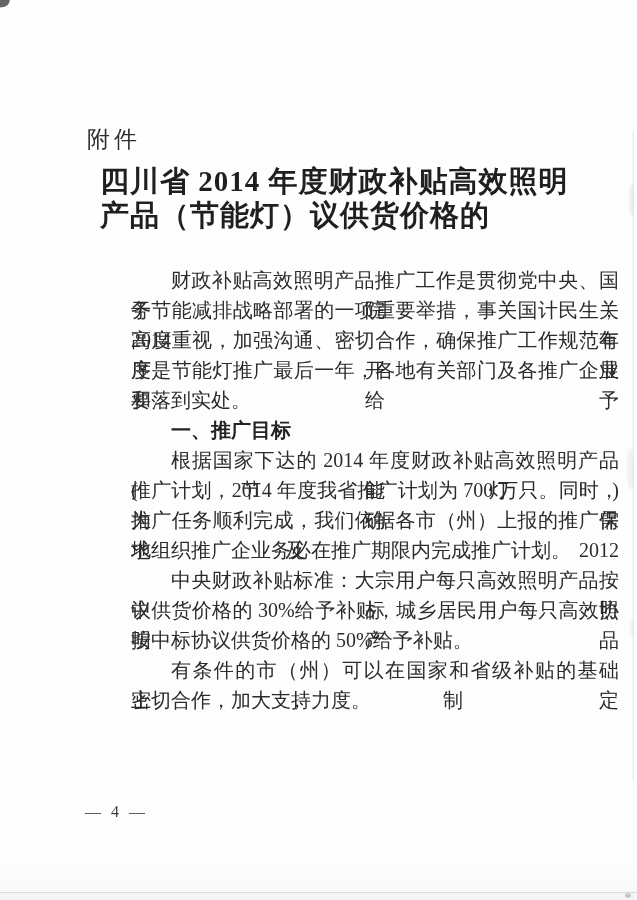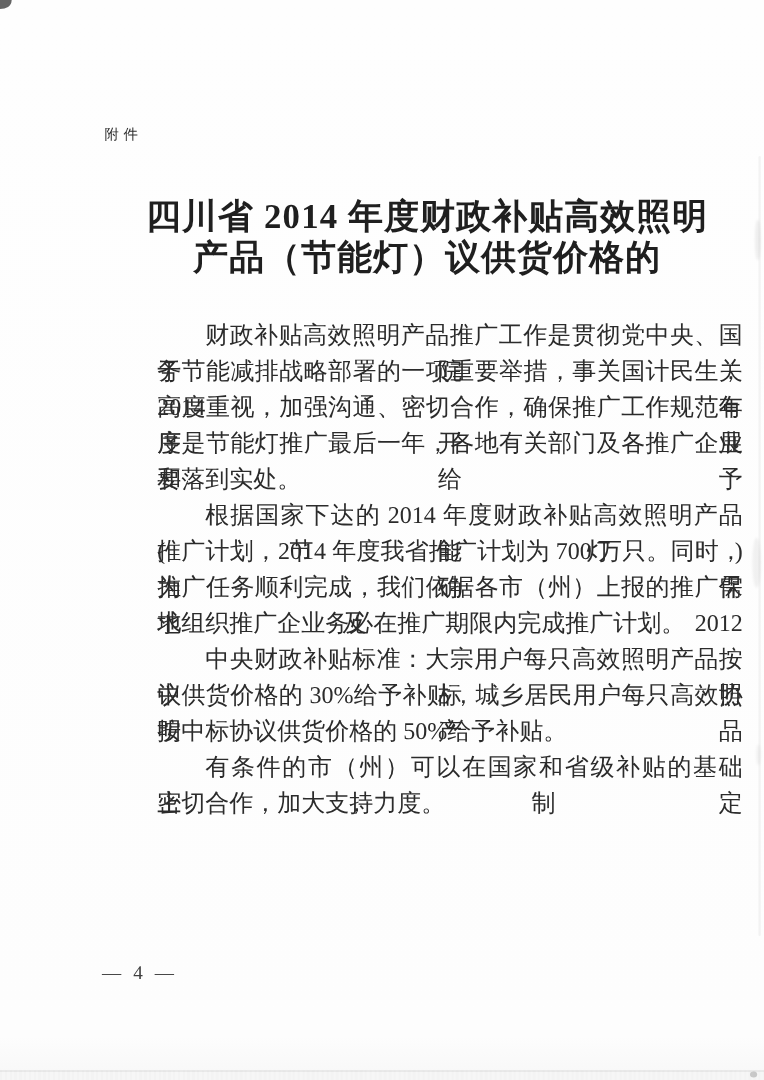--- a/index.html
+++ b/index.html
@@ -30,26 +30,26 @@
   .smudge.s3{left:630px;top:620px;width:4px;height:18px;background:rgba(0,0,0,0.045);}
   .bottom-band{
     position:absolute;left:0;top:892px;width:637px;height:8px;
     background:repeating-linear-gradient(90deg,#f3f3f3 0 2px,#f6f6f6 2px 4px);
     border-top:1px solid rgba(0,0,0,0.10);
   }
   .bottom-dot{position:absolute;left:625px;top:893px;width:6px;height:5px;background:rgba(0,0,0,0.18);border-radius:50%;filter:blur(0.5px);}
 
   
   .attachment{
-    position:absolute;left:87px;top:104px;
-    font-size:12px;color:#2e2e2e;letter-spacing:4px;
+    position:absolute;left:87px;top:124px;
+    font-size:23px;color:#2e2e2e;letter-spacing:4px;
   }
   .title{
     position:absolute;left:100px;top:164px;width:512px;
-    text-align:center;font-weight:bold;color:#1f1f1f;
+    text-align:left;font-weight:bold;color:#1f1f1f;
     font-size:29px;line-height:34px;letter-spacing:1px;
   }
   .body-text{
     position:absolute;left:87px;top:265px;width:488px;
     font-size:20px;color:#2b2b2b;margin-left:44px;
   }
   .line{
     height:30px;line-height:30px;white-space:nowrap;
   }
   .just{
@@ -83,20 +83,21 @@
     <div>四川省 2014 年度财政补贴高效照明</div>
     <div>产品（节能灯）议供货价格的</div>
   </div>
 
   <div class="body-text">
     <div class="line just indent">财政补贴高效照明产品推广工作是贯彻党中央、国务院关</div>
     <div class="line just">于节能减排战略部署的一项重要举措，事关国计民生，2014 年</div>
     <div class="line just">高度重视，加强沟通、密切合作，确保推广工作规范有序开展</div>
     <div class="line just">度是节能灯推广最后一年，各地有关部门及各推广企业要给予</div>
     <div class="line">和落到实处。</div>
+    <div class="line heading indent">一、推广目标</div>
     <div class="line just indent">根据国家下达的 2014 年度财政补贴高效照明产品(节能灯)</div>
     <div class="line just">推广计划，2014 年度我省推广计划为 700 万只。同时，为确保</div>
     <div class="line just">推广任务顺利完成，我们依据各市（州）上报的推广需求及 2012</div>
     <div class="line">地组织推广企业务必在推广期限内完成推广计划。</div>
     <div class="line just indent">中央财政补贴标准：大宗用户每只高效照明产品按中标协</div>
     <div class="line just">议供货价格的 30%给予补贴，城乡居民用户每只高效照明产品</div>
     <div class="line">按中标协议供货价格的 50%给予补贴。</div>
     <div class="line just indent">有条件的市（州）可以在国家和省级补贴的基础上，制定</div>
     <div class="line">密切合作，加大支持力度。</div>
   </div>

